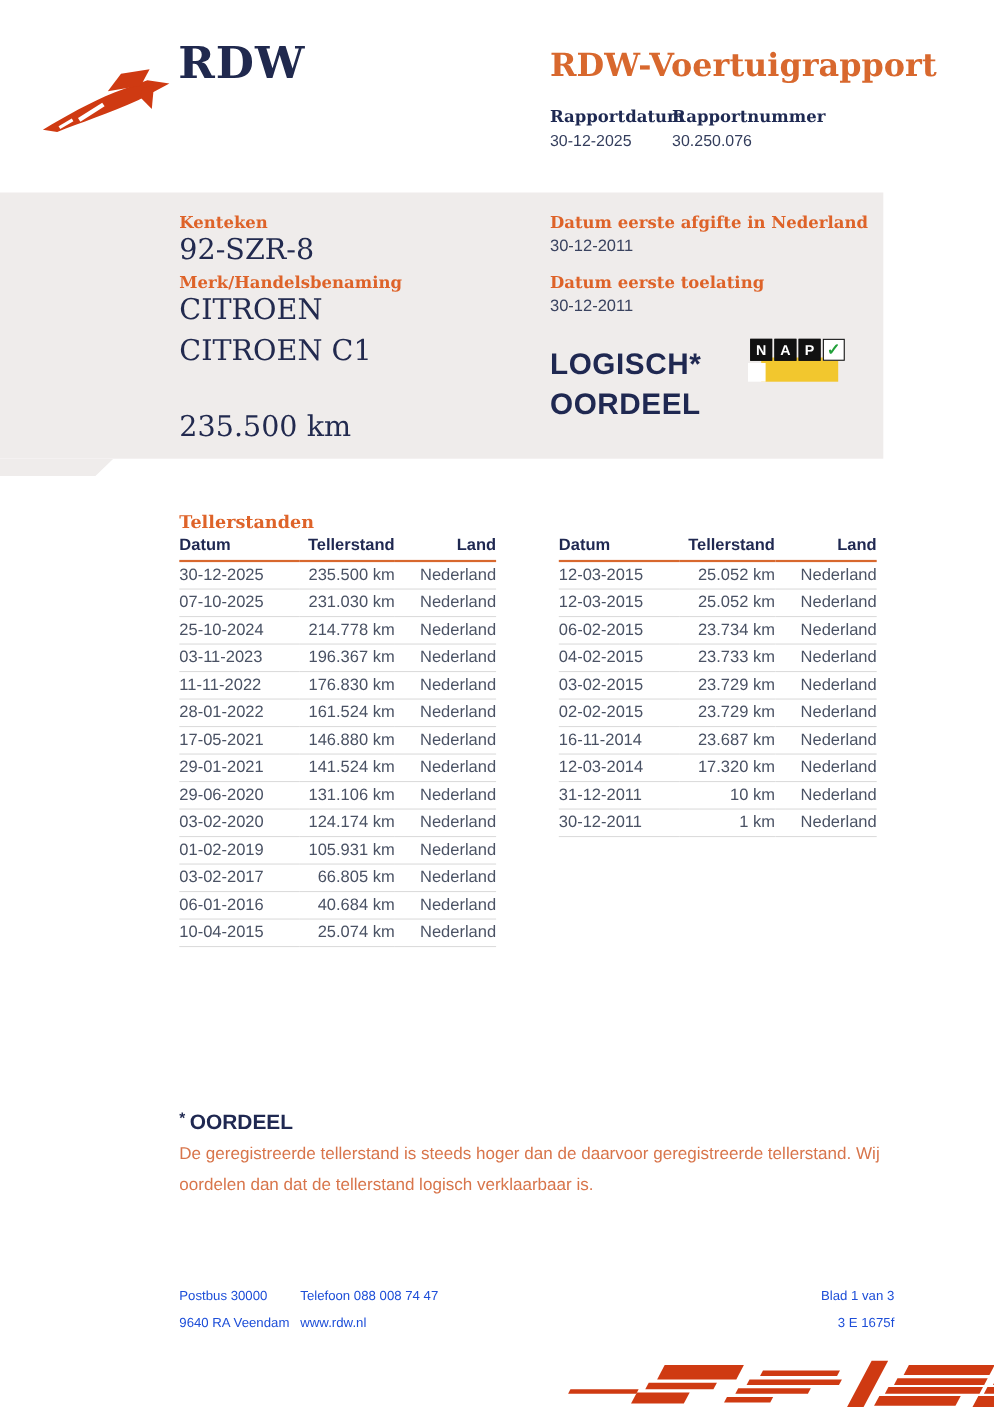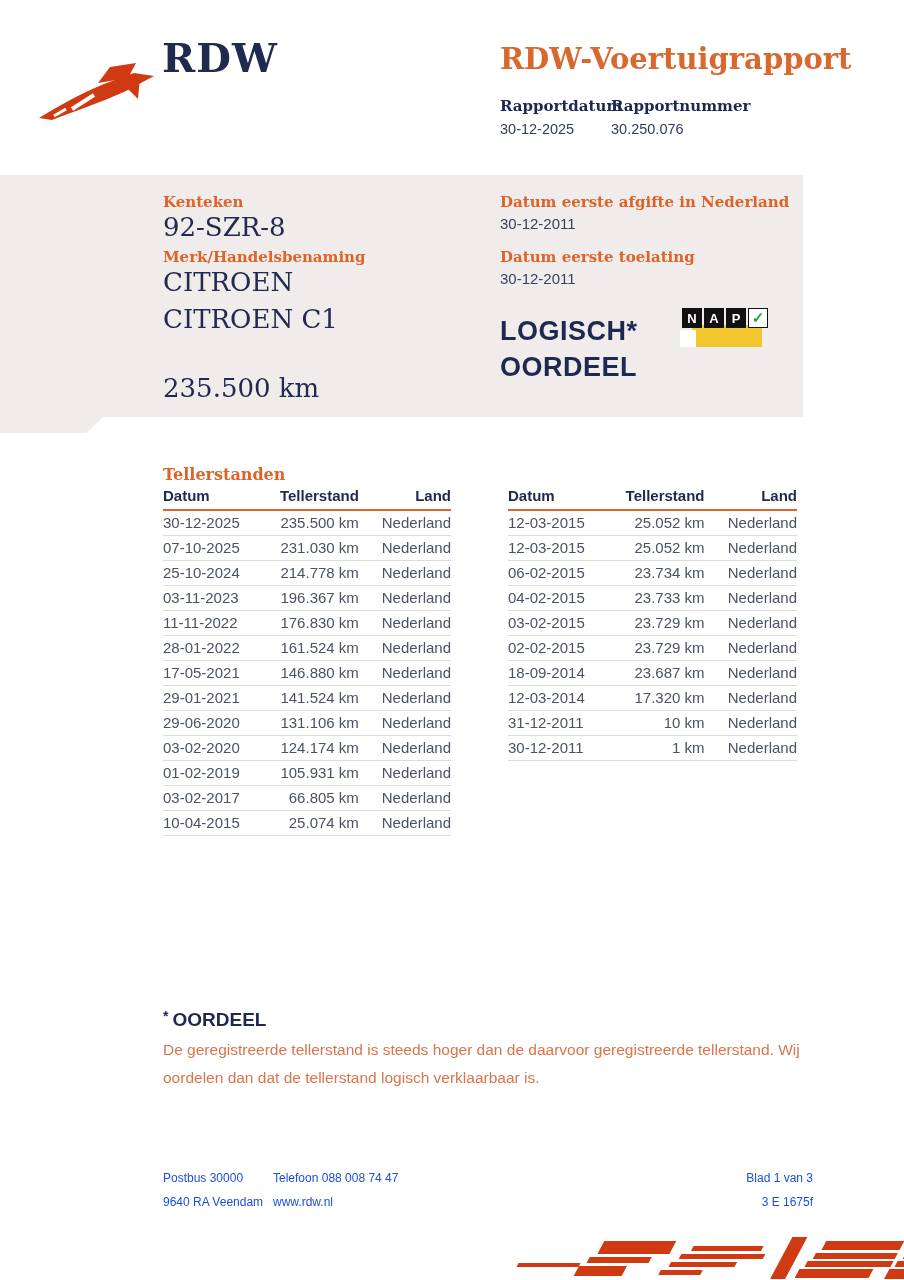--- a/index.html
+++ b/index.html
@@ -190,20 +190,25 @@
           <td>01-02-2019</td>
           <td>105.931 km</td>
           <td>Nederland</td>
         </tr>
         <tr>
           <td>03-02-2017</td>
           <td>66.805 km</td>
           <td>Nederland</td>
         </tr>
         <tr>
+          <td>06-01-2016</td>
+          <td>40.684 km</td>
+          <td>Nederland</td>
+        </tr>
+        <tr>
           <td>10-04-2015</td>
           <td>25.074 km</td>
           <td>Nederland</td>
         </tr>
       </tbody>
   </table>
 
   <table class="abs meter tbl-right">
     <colgroup>
         <col>
@@ -242,21 +247,21 @@
           <td>03-02-2015</td>
           <td>23.729 km</td>
           <td>Nederland</td>
         </tr>
         <tr>
           <td>02-02-2015</td>
           <td>23.729 km</td>
           <td>Nederland</td>
         </tr>
         <tr>
-          <td>18-09-2014</td>
+          <td>16-11-2014</td>
           <td>23.687 km</td>
           <td>Nederland</td>
         </tr>
         <tr>
           <td>12-03-2014</td>
           <td>17.320 km</td>
           <td>Nederland</td>
         </tr>
         <tr>
           <td>31-12-2011</td>

